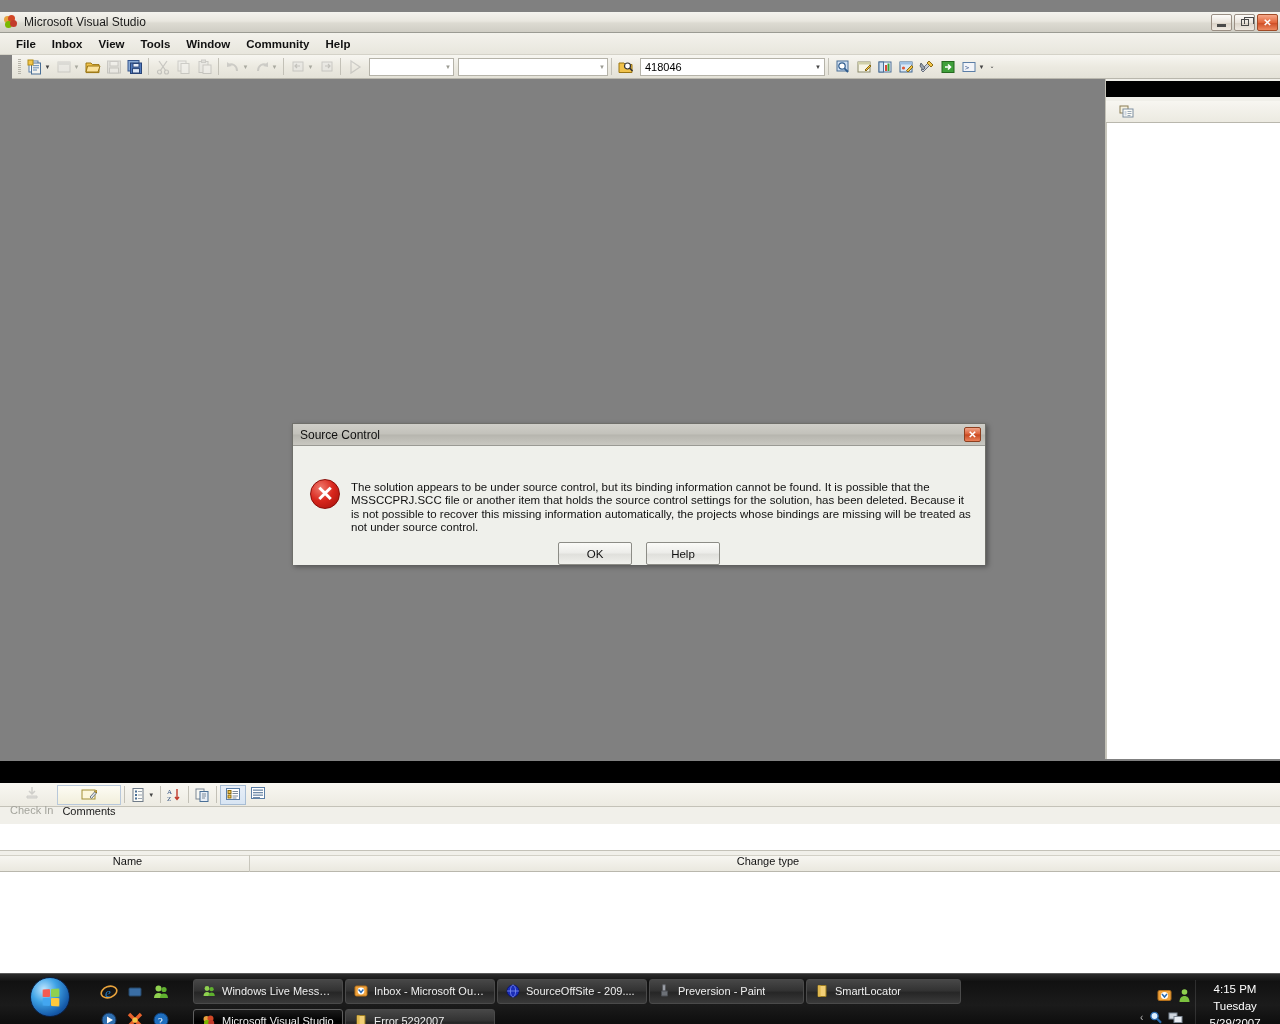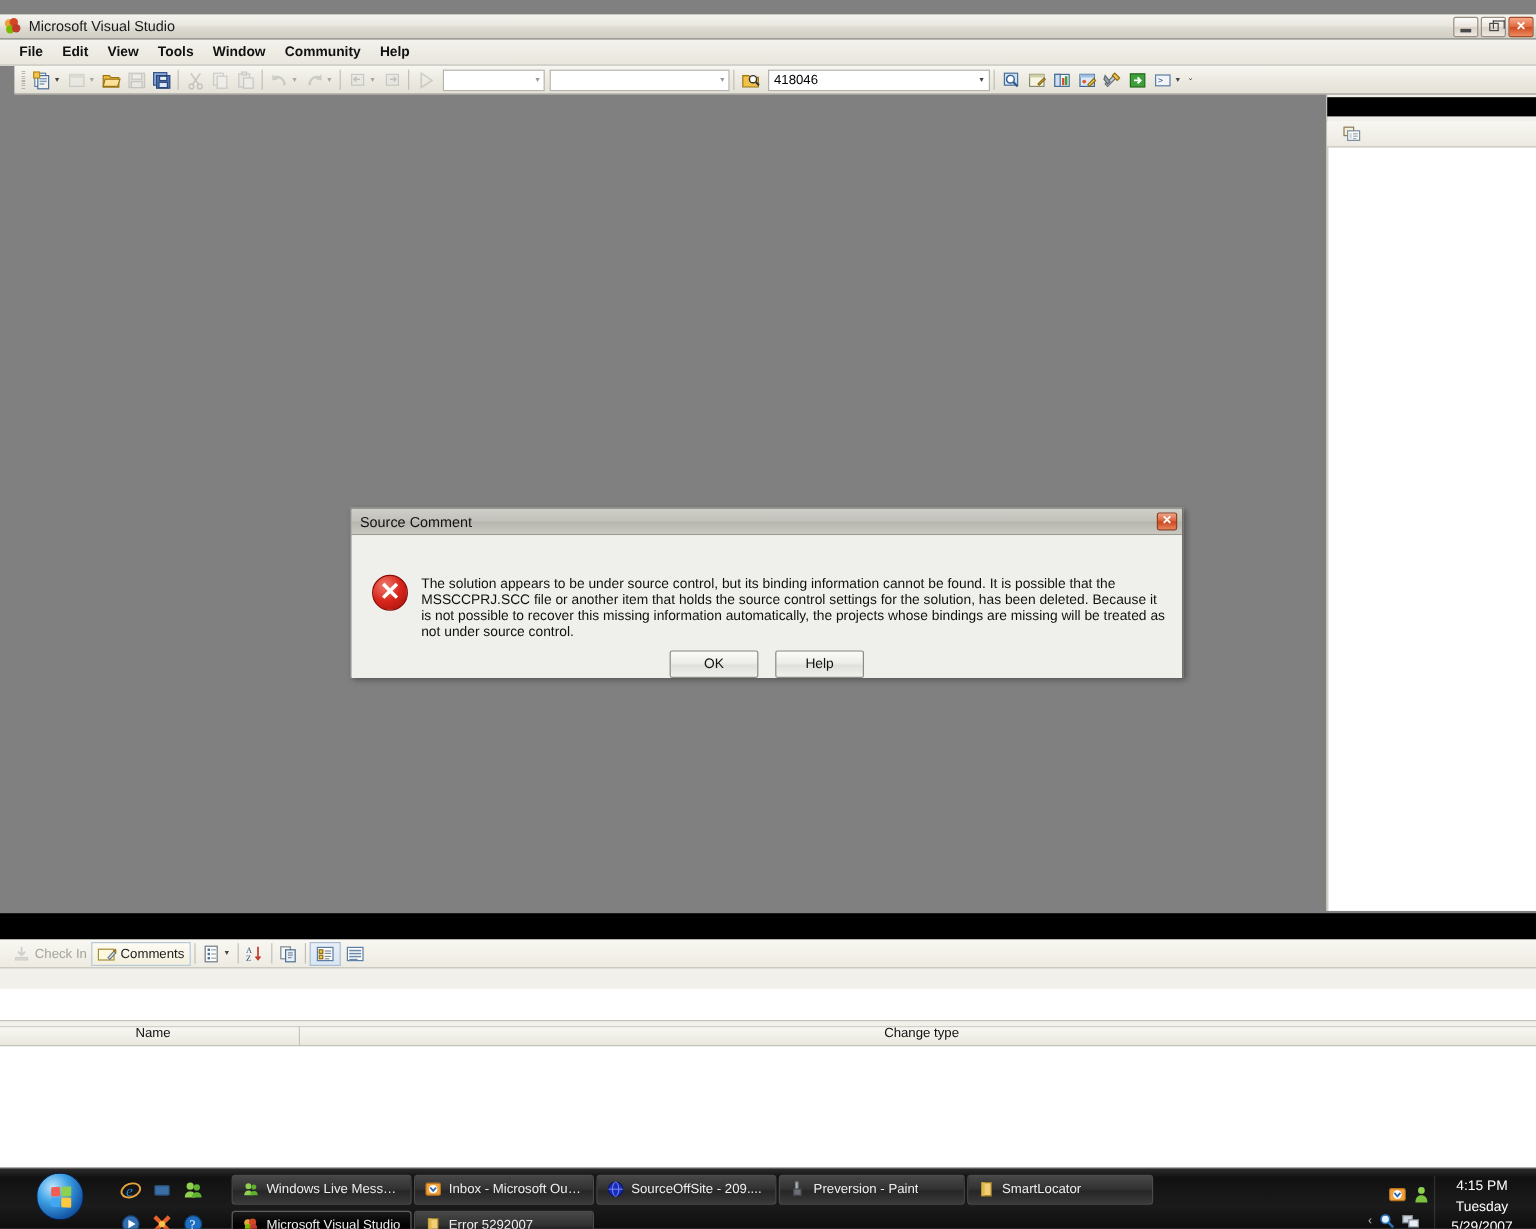--- a/index.html
+++ b/index.html
@@ -127,21 +127,21 @@
   
   #pending {
     position: absolute; left: 0; top: 771px; width: 1280px; height: 190px;
     background: #f1f0ea;
   }
   #pending-toolbar {
     position: absolute; left: 0; top: 0; width: 1280px; height: 24px;
     background: linear-gradient(to bottom, #f8f7f2 0%, #edebe2 100%);
     border-bottom: 1px solid #c4c2b8; display: flex; align-items: center; padding-left: 6px;
   }
-  .pt-btn { display: flex; align-items: center; height: 20px; padding: 0 4px; gap: 3px; }
+  .pt-btn { display: flex; align-items: center; height: 20px; padding: 0 4px; gap: 3px; flex-direction: column; }
   .pt-btn.disabled { color: #a0a098; }
   .pt-btn.active {
     border: 1px solid #b8c8da; background: linear-gradient(to bottom, #fdfcf4 0%, #f2efdc 100%);
   }
   .pt-btn.toggled {
     border: 1px solid #a8bdd4; background: linear-gradient(to bottom, #e8eff8 0%, #d8e5f3 100%);
   }
   .pt-label { font-size: 11px; color: #1a1a1a; }
   .pt-label.dim { color: #a4a49c; }
   #comment-label-row {
@@ -298,21 +298,21 @@
           </span>
       </div>
       <div class="winbtn close">
         <span class="g">✕</span>
       </div>
     </div>
   </div>
 
   <div id="menubar">
     <div class="menu-item">File</div>
-    <div class="menu-item">Edit</div>
+    <div class="menu-item">Inbox</div>
     <div class="menu-item">View</div>
     <div class="menu-item">Tools</div>
     <div class="menu-item">Window</div>
     <div class="menu-item">Community</div>
     <div class="menu-item">Help</div>
   </div>
 
   <div id="toolbar">
     <span class="tb-grip"></span>
 
@@ -630,21 +630,21 @@
       <div class="gcol" style="width:1030px;border-right:none">
         <span>Change type</span>
       </div>
     </div>
 
     <div id="grid-body"></div>
   </div>
 
   <div id="dialog">
     <div id="dialog-titlebar">
-      <span id="dialog-title">Source Comment</span>
+      <span id="dialog-title">Source Control</span>
       <div id="dialog-close">
         <span>✕</span>
       </div>
     </div>
     <div id="dialog-body">
       <div id="err-icon">
         <span class="x">✕</span>
       </div>
       <div id="dialog-text">The solution appears to be under source control, but its binding information cannot be found. It is possible that the MSSCCPRJ.SCC file or another item that holds the source control settings for the solution, has been deleted. Because it is not possible to recover this missing information automatically, the projects whose bindings are missing will be treated as not under source control.</div>
       <div id="dialog-buttons">

